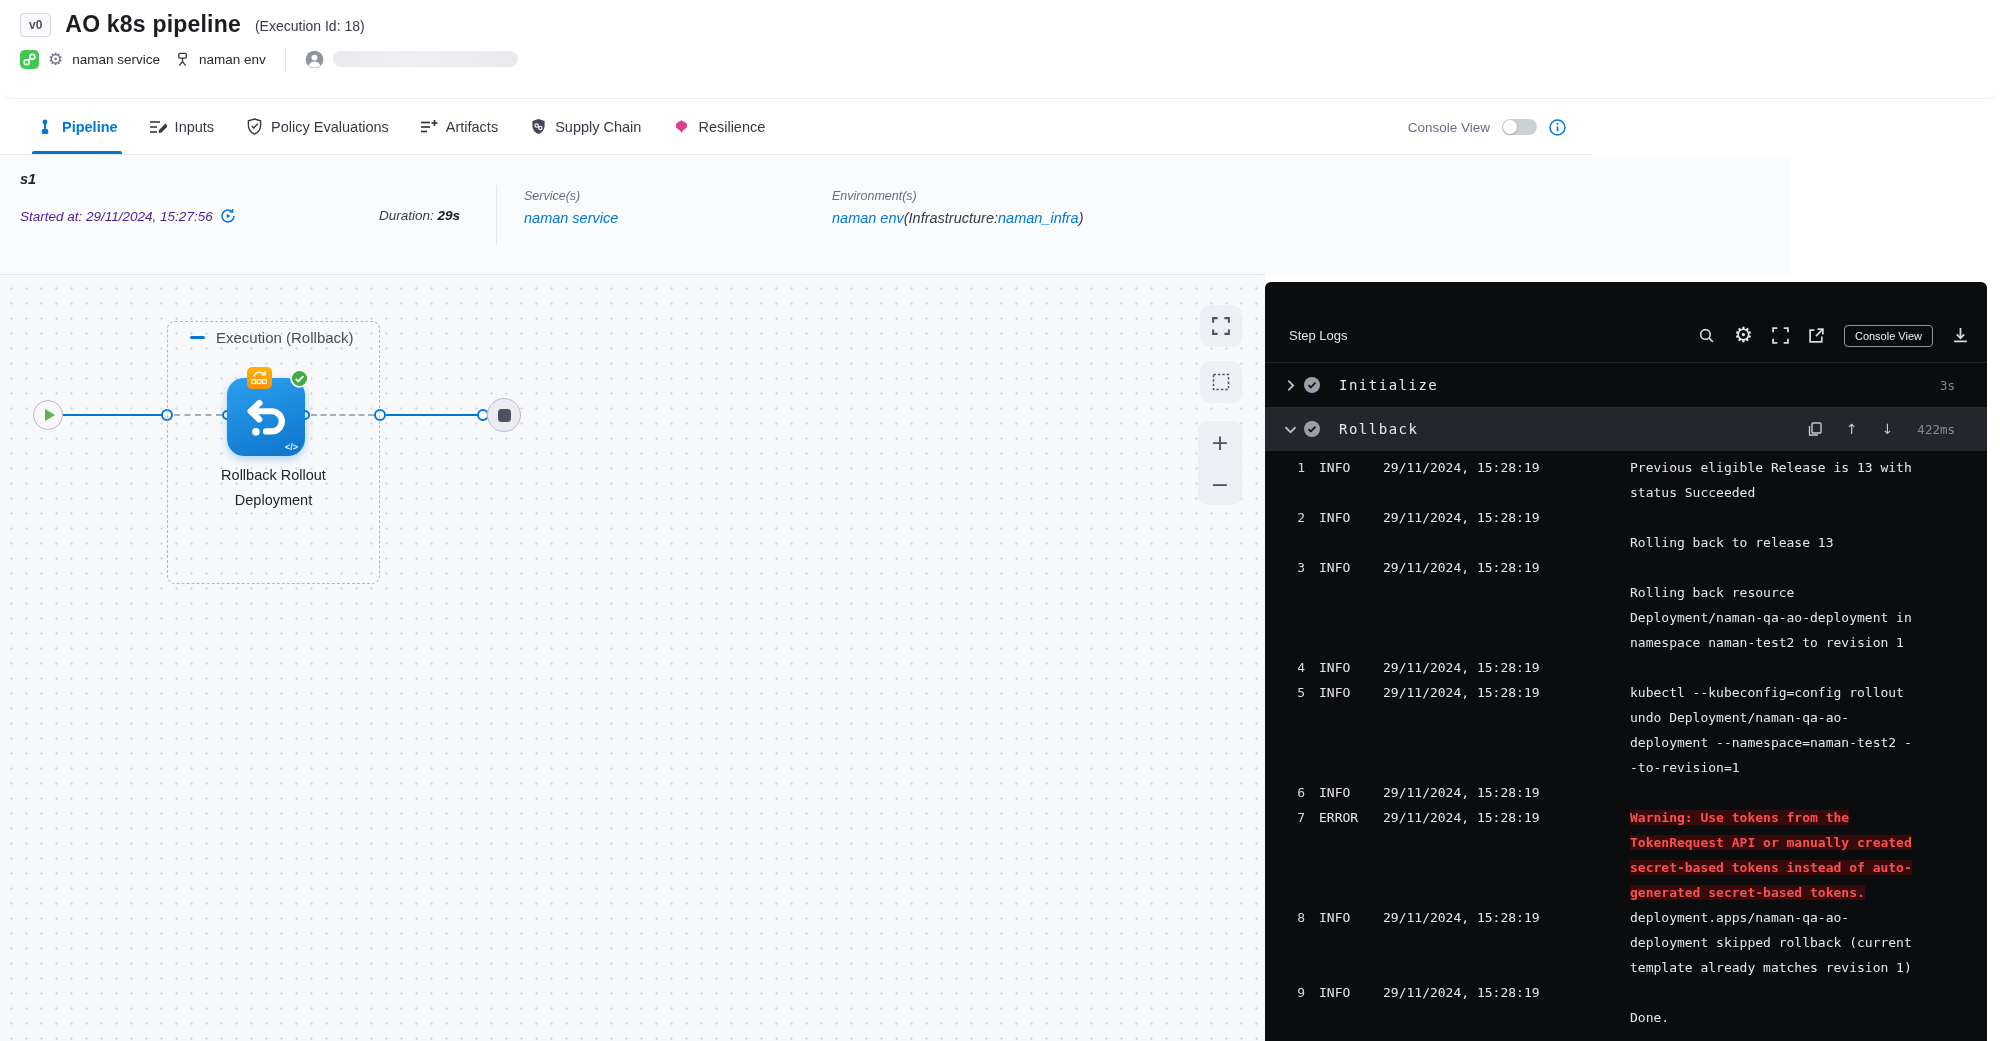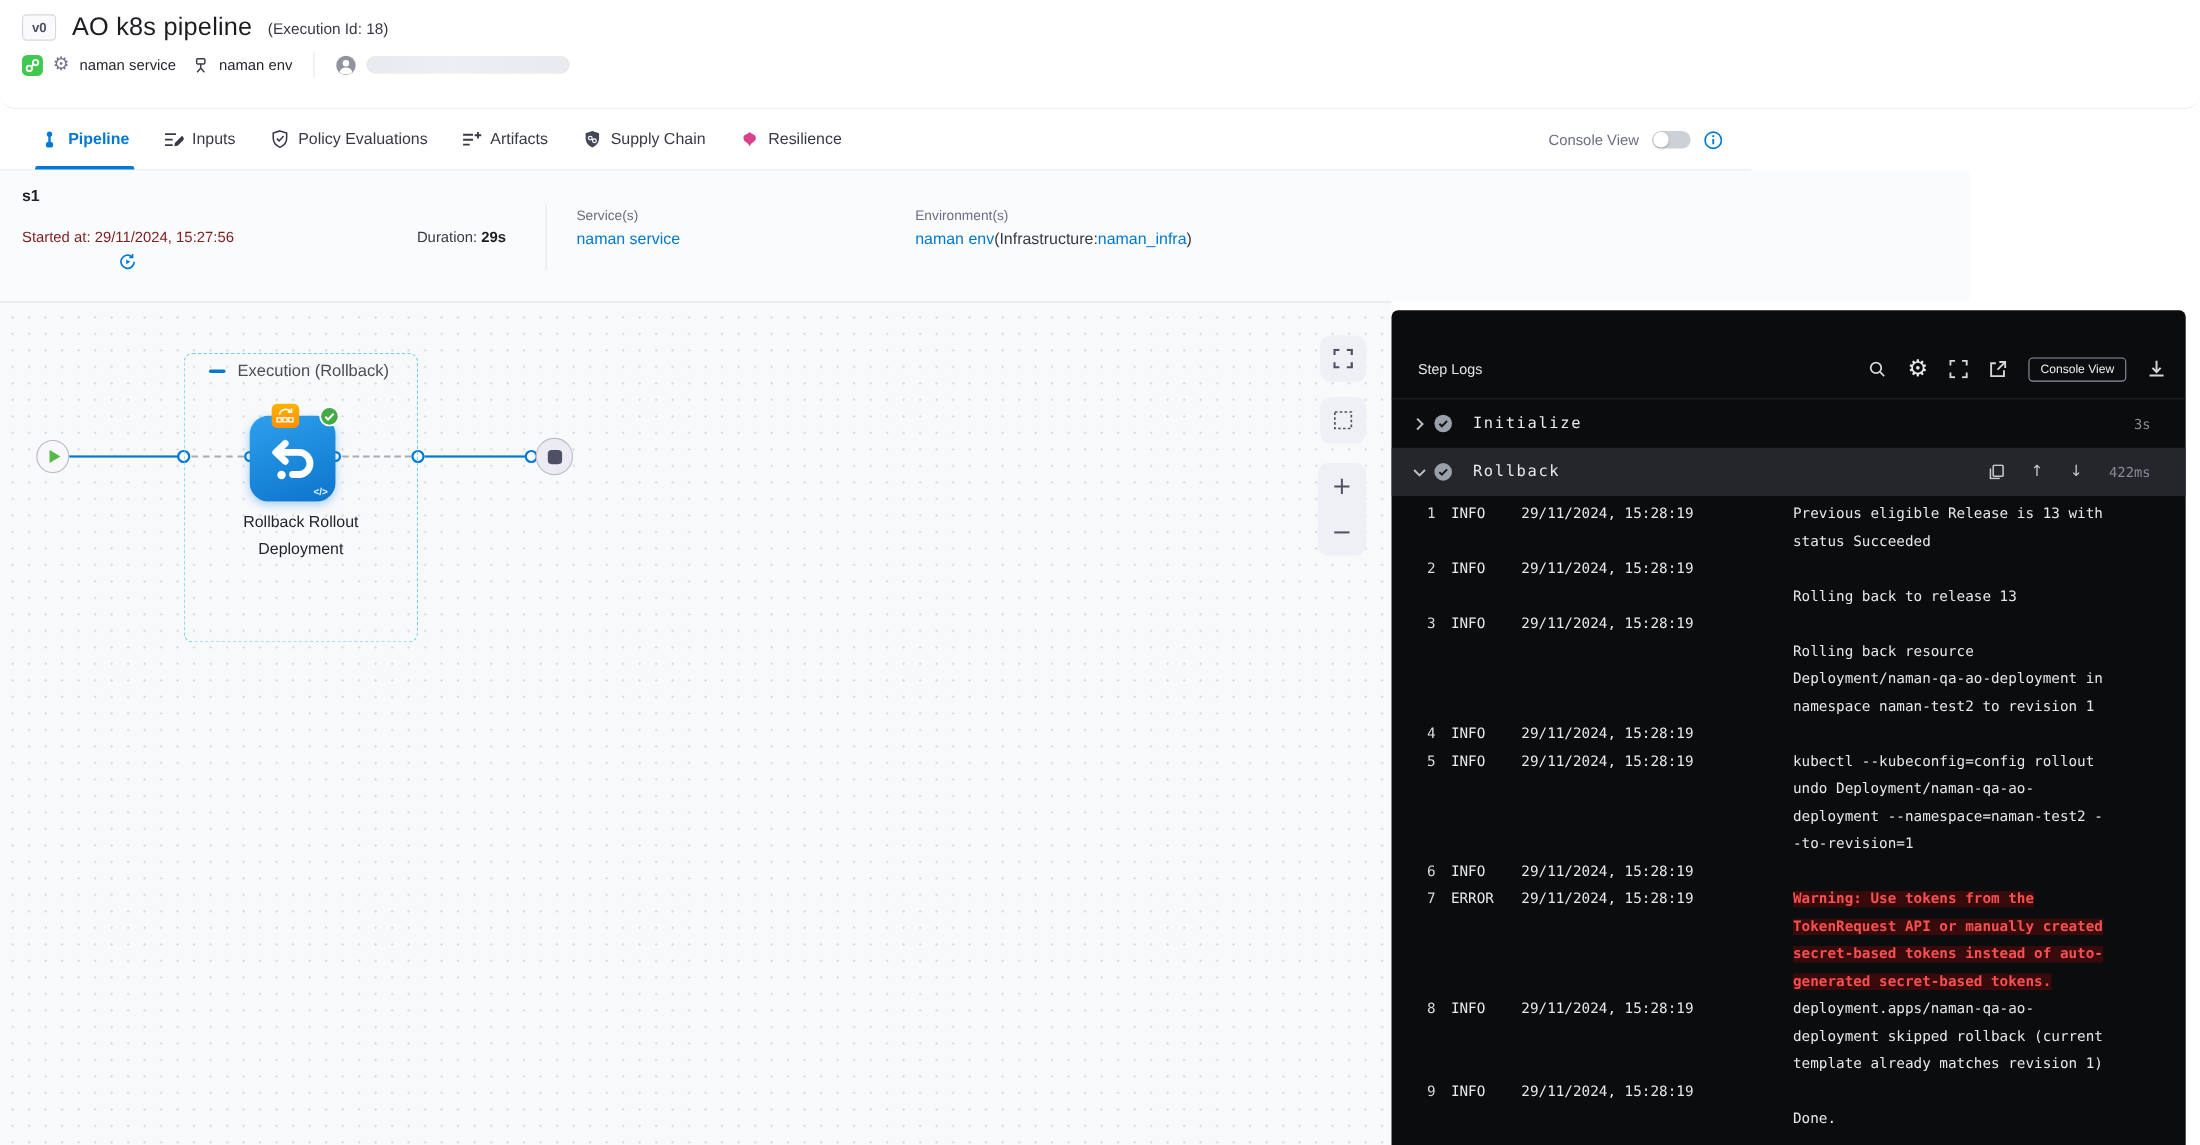--- a/index.html
+++ b/index.html
@@ -3,44 +3,44 @@
 <meta charset="utf-8">
 <style>
   * { box-sizing: border-box; margin: 0; padding: 0; }
   body { background: #fff; font-family: "Liberation Sans", sans-serif; }
   .screen { position: relative; width: 2000px; height: 1041px; background: #fff; overflow: hidden; }
 
   
   .app-header { position: absolute; left: 0; top: 0; width: 2000px; height: 99px; background: #fff; border-bottom: 1px solid #edeef2; border-radius: 14px; }
   .hdr-row1 { position: absolute; left: 20px; top: 11px; display: flex; align-items: center; gap: 14px; }
   .v-badge { font-size: 12px; color: #4f5162; background: #fafafc; border: 1px solid #d5d7e0; border-radius: 4px; padding: 4px 8px; font-weight: 600; }
-  .pipe-title { font-size: 23px; font-weight: 400; color: #1c1d21; letter-spacing: .2px; }
+  .pipe-title { font-size: 23px; font-weight: 700; color: #1c1d21; letter-spacing: .2px; }
   .exec-id { font-size: 14px; color: #383946; padding-top: 3px; }
   .hdr-row2 { position: absolute; left: 20px; top: 48px; display: flex; align-items: center; gap: 9px; height: 22px; }
   .hdr-txt { font-size: 13.5px; color: #27272f; }
   .hdr-divider { width: 1px; height: 24px; background: #e4e6eb; margin: 0 10px; }
   .blur-pill { width: 185px; height: 16px; border-radius: 8px; background: linear-gradient(90deg,#e8eaee,#edeff2 40%,#e8eaee); filter: blur(.4px); }
   .gear-glyph { font-family: "DejaVu Sans", sans-serif; font-size: 17px; color: #70738c; line-height: 1; }
 
   
   .tabbar { position: absolute; left: 0; top: 99px; width: 1592px; height: 56px; background: #fff; border-bottom: 1px solid #e6e8ec; display: flex; align-items: stretch; padding-left: 36px; }
   .tab { display: flex; align-items: center; gap: 8px; margin-right: 31px; position: relative; cursor: pointer; }
   .tab .tab-label { font-size: 14.5px; color: #383946; font-weight: 500; white-space: nowrap; }
   .tab.active .tab-label { color: #0278d5; font-weight: 600; }
   .tab.active::after { content: ""; position: absolute; left: -4px; right: -4px; bottom: 0; height: 3px; background: #0278d5; border-radius: 2px 2px 0 0; }
   .tab-icon { display: inline-flex; width: 18px; height: 18px; align-items: center; justify-content: center; }
   .console-cluster { position: absolute; right: 26px; top: 0; height: 56px; display: flex; align-items: center; gap: 12px; }
   .console-label { font-size: 13.5px; color: #6b6d85; }
   .toggle { width: 35px; height: 16px; border-radius: 9px; background: #ccd1d8; position: relative; cursor: pointer; }
   .toggle .knob { position: absolute; left: 1px; top: 1px; width: 14px; height: 14px; background: #fff; border-radius: 50%; box-shadow: 0 1px 2px rgba(0,0,0,.25); }
 
   
-  .stage-bar { position: absolute; left: 0; top: 155px; width: 1791px; height: 119px; background: #fafbfd; }
+  .stage-bar { position: absolute; left: 0; top: 155px; width: 1791px; height: 119px; background: #fafbfd; font-style: italic; }
   .stage-name { position: absolute; left: 20px; top: 16px; font-size: 14.5px; font-weight: 700; color: #22222a; }
-  .started-row { position: absolute; left: 20px; top: 53px; display: flex; align-items: center; gap: 7px; font-size: 13.5px; color: #7f1d1d; flex-direction: column; }
+  .started-row { position: absolute; left: 20px; top: 53px; display: flex; align-items: center; gap: 7px; font-size: 13.5px; color: #4c1d95; }
   .duration-row { position: absolute; left: 379px; top: 53px; font-size: 13.5px; color: #383946; }
   .duration-row b { color: #1c1d21; }
   .stage-divider { position: absolute; left: 496px; top: 30px; width: 1px; height: 60px; background: #e3e6ea; }
   .svc-col { position: absolute; left: 524px; top: 34px; }
   .env-col { position: absolute; left: 832px; top: 34px; }
   .col-label { font-size: 12.5px; color: #6b6d85; }
   .col-value { margin-top: 7px; font-size: 14.5px; }
   .link { color: #0278d5; cursor: pointer; }
   .dark-frag { color: #383946; }
 

